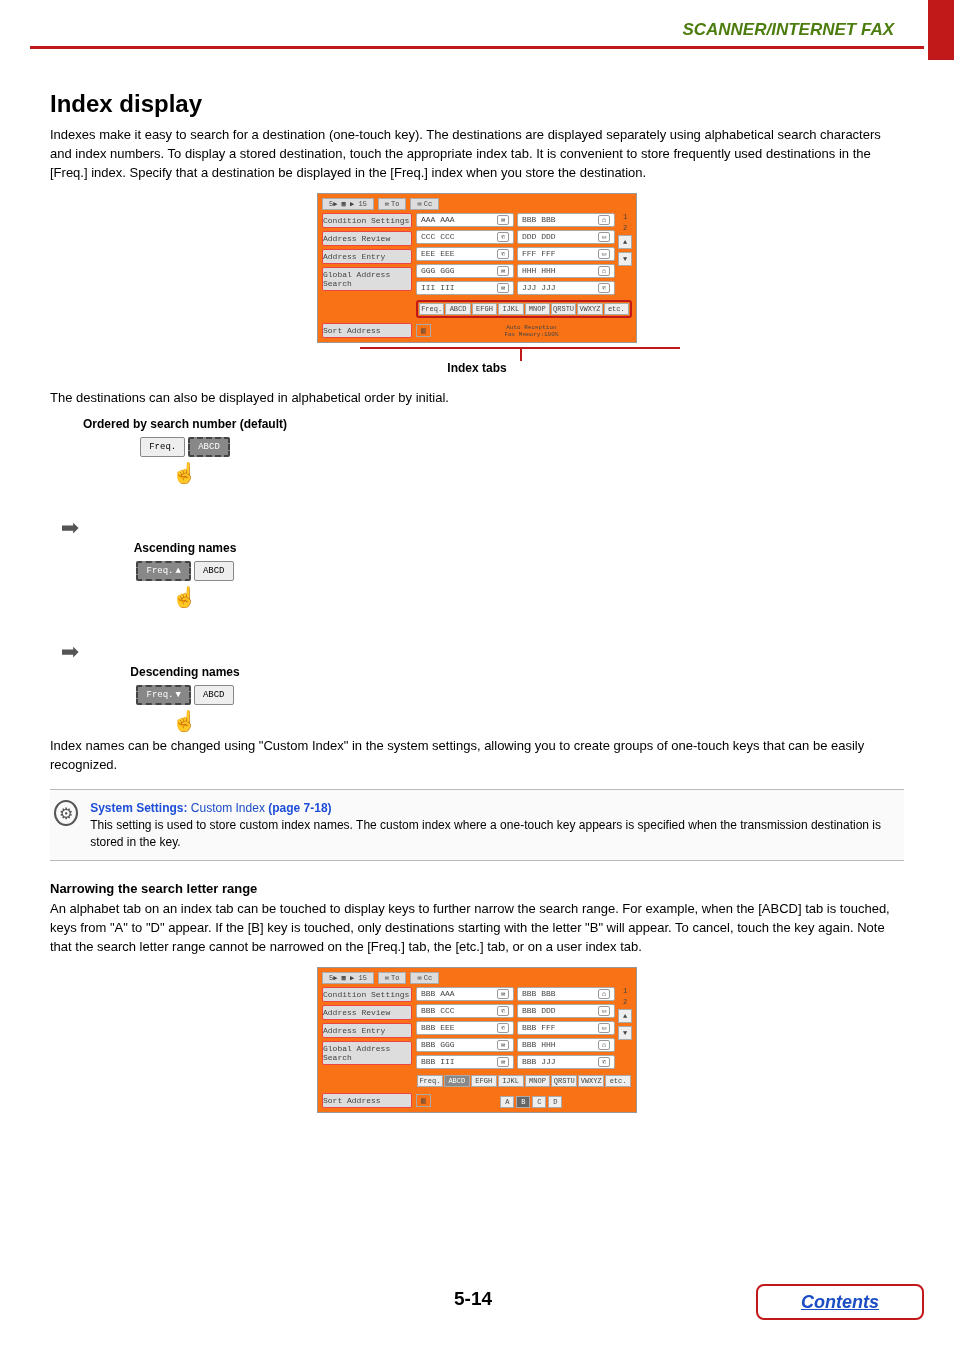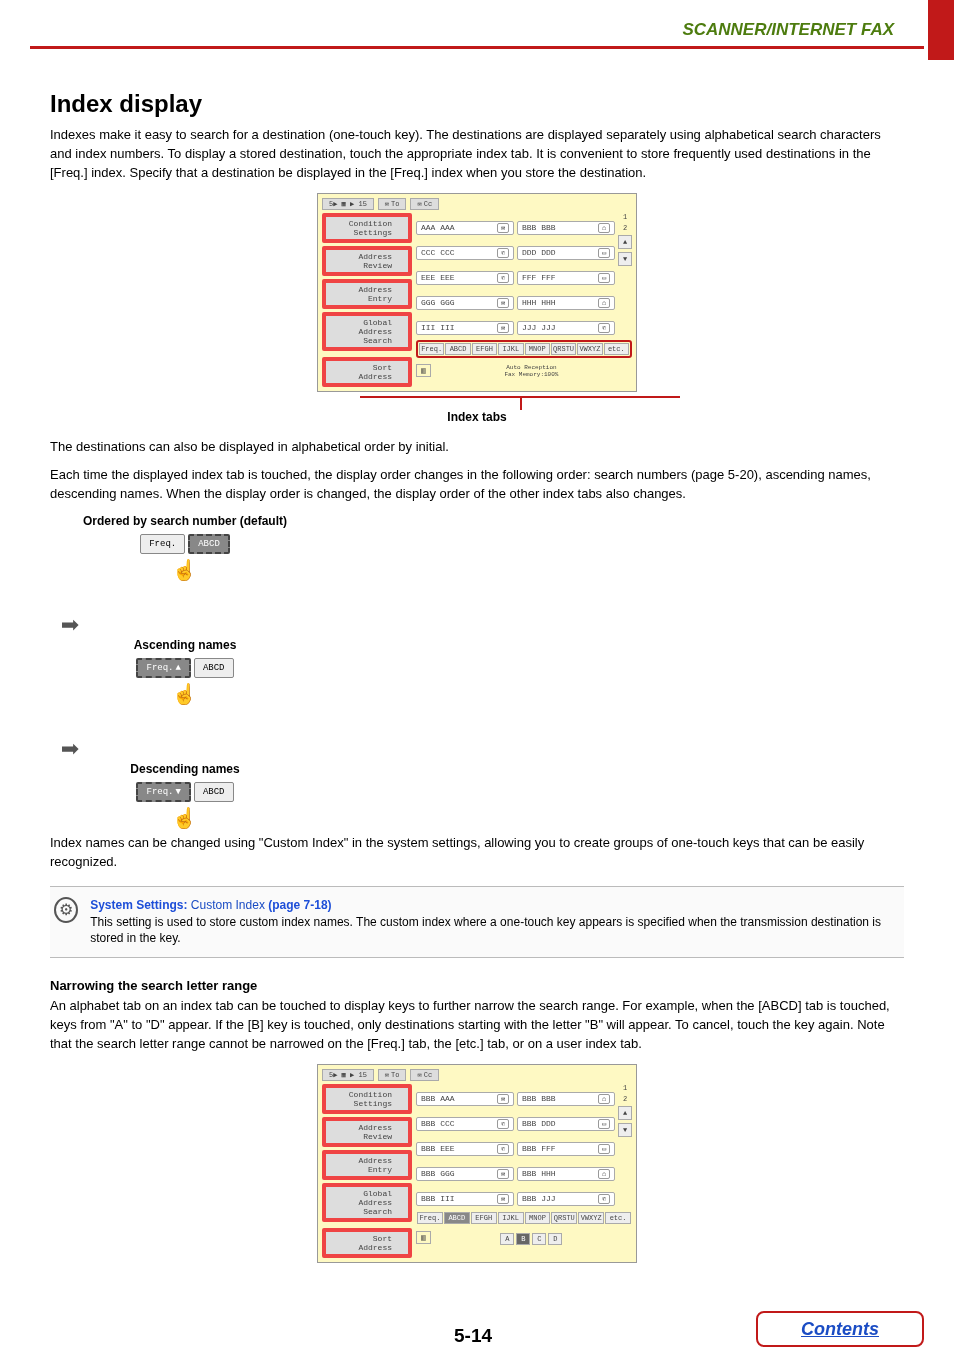--- a/index.html
+++ b/index.html
@@ -16,30 +16,30 @@
   .rule-top { position: absolute; left: 30px; right: 30px; top: 46px; height: 3px; background: #c11919; }
   .header-right {
     position: absolute; top: 20px; right: 60px;
     font-weight: bold; font-style: italic; color: #4d7c0f; font-size: 17px;
   }
   .page-inner { padding: 80px 50px 120px 50px; }
   h2 { font-size: 24px; margin: 10px 0 8px 0; }
   p { font-size: 13px; line-height: 1.45; margin: 0 0 10px 0; }
   .ui-panel {
     width: 320px; margin: 8px auto 4px auto;
-    border: 1px solid #999; background: #fef9c3; padding: 4px; font-size: 8px; color: #444;
+    border: 1px solid #999; background: #f97316; padding: 4px; font-size: 8px; color: #444;
     font-family: "Courier New", monospace;
   }
   .ui-row { display: flex; gap: 4px; }
   .ui-left { width: 90px; display: flex; flex-direction: column; gap: 3px; }
   .ui-right { flex: 1; display: flex; flex-direction: column; gap: 3px; }
-  .ui-tab { background: #ddd; border: 4px solid #ef4444; border-radius: 2px; padding: 2px 16px; text-align: right; }
+  .ui-tab { background: #ddd; border: 1px solid #ef4444; border-radius: 2px; padding: 2px 0; text-align: left; }
   .ui-cols { display: flex; gap: 3px; }
   .ui-col { flex: 1; display: flex; flex-direction: column; gap: 3px; }
-  .ui-key { background: #fff; border: 1px solid #aaa; border-radius: 2px; padding: 2px 4px; display: flex; justify-content: space-between; align-items: center; height: 14px; margin-top: 8px;}
+  .ui-key { background: #fff; border: 1px solid #aaa; border-radius: 2px; padding: 2px 4px; display: flex; justify-content: space-between; align-items: center; height: 14px;}
   .ui-key-ico { width: 12px; height: 10px; border: 1px solid #999; border-radius: 2px; font-size: 7px; text-align:center; line-height:9px; }
   .ui-strip { display: flex; gap: 1px; margin-top: 2px; border: 2px solid #c11919; border-radius: 3px; padding: 1px;}
   .ui-strip2 { display: flex; gap: 1px; margin-top: 2px; padding: 1px;}
   .ui-strip-tab { flex: 1; background: #eee; border: 1px solid #aaa; padding: 1px 0; text-align: center; font-size: 7px; }
   .ui-strip-tab.active { background: #888; color: #fff; }
   .ui-sidecol { width: 14px; display: flex; flex-direction: column; gap: 3px; align-items: center; font-size: 7px;}
   .ui-arrowbtn { width: 14px; height: 14px; border: 1px solid #aaa; background: #eee; text-align: center; line-height: 12px; }
   .caption { text-align: center; font-size: 12px; font-weight: bold; margin: 4px 0 14px 0; }
   .order-row { display: flex; justify-content: space-around; align-items: flex-start; margin: 8px 0 4px 0; flex-direction: column; }
   .order-block { width: 270px; text-align: center; }
@@ -50,21 +50,21 @@
   .hand { font-size: 20px; text-align: center; margin-top: 4px; }
   .big-arrow { width: 40px; text-align: center; font-size: 22px; color: #555; padding-top: 30px; }
   .note-block { display: flex; gap: 12px; align-items: flex-start; border-top: 1px solid #bbb; border-bottom: 1px solid #bbb; padding: 10px 4px; margin: 14px 0 18px 0; background: #fafafa; }
   .note-ico { width: 26px; height: 26px; border: 2px solid #555; border-radius: 50%; display:flex; align-items:center; justify-content:center; font-size: 16px; color:#555; }
   .note-text { font-size: 12px; line-height: 1.4; }
   .note-text .line1 b { color: #1d4ed8; }
   .link { color: #1a4cc4; text-decoration: none; }
   h4 { font-size: 13px; margin: 20px 0 4px 0; }
   .page-num { position: absolute; bottom: 40px; left: 0; right: 8px; text-align: center; font-weight: bold; font-size: 19px; }
   .contents-btn {
-    position: absolute; bottom: 40px; right: 30px; width: 168px; height: 36px;
+    position: absolute; bottom: 30px; right: 30px; width: 168px; height: 36px;
     border: 2px solid #c11919; border-radius: 8px; color: #1a4cc4;
     font-weight: bold; font-style: italic; font-size: 18px; text-align: center; line-height: 32px;
     background: #fff;
   }
   .ui-top { display:flex; gap:4px; margin-bottom:3px; }
   .ui-top .t { background:#ddd; border:1px solid #aaa; padding:1px 6px; font-size:7px; display:flex; gap:2px; align-items:center;}
   .ui-bottom { display:flex; justify-content:space-between; align-items:center; margin-top:3px; }
   .sub-letters { display:flex; gap:2px; justify-content:center; margin-top:2px; }
   .sub-letter { width:14px; height:12px; border:1px solid #aaa; background:#eee; font-size:7px; text-align:center; line-height:11px; }
   .sub-letter.active { background:#666; color:#fff; }
@@ -175,21 +175,20 @@
         </div>
       </div>
     </div>
   </div>
   <div style="margin-left:310px; width:320px; border-top:2px solid #c11919; height:10px; position:relative;">
     <div style="position:absolute; left:50%; top:0; width:2px; height:12px; background:#c11919;"></div>
   </div>
   <div class="caption">Index tabs</div>
 
   <p>The destinations can also be displayed in alphabetical order by initial.</p>
-  <p>Each time the displayed index tab is touched, the display order changes in the following order: search numbers (page 5-20), ascending names, descending names. When the display order is changed, the display order of the other index tabs also changes.</p>
 
   <div class="order-row">
     <div class="order-block">
       <div class="order-label">Ordered by search number (default)</div>
       <div class="mini-tabs">
         <div class="mini-tab">Freq.</div>
         <div class="mini-tab sel">ABCD</div>
       </div>
       <div class="hand">☝</div>
     </div>

